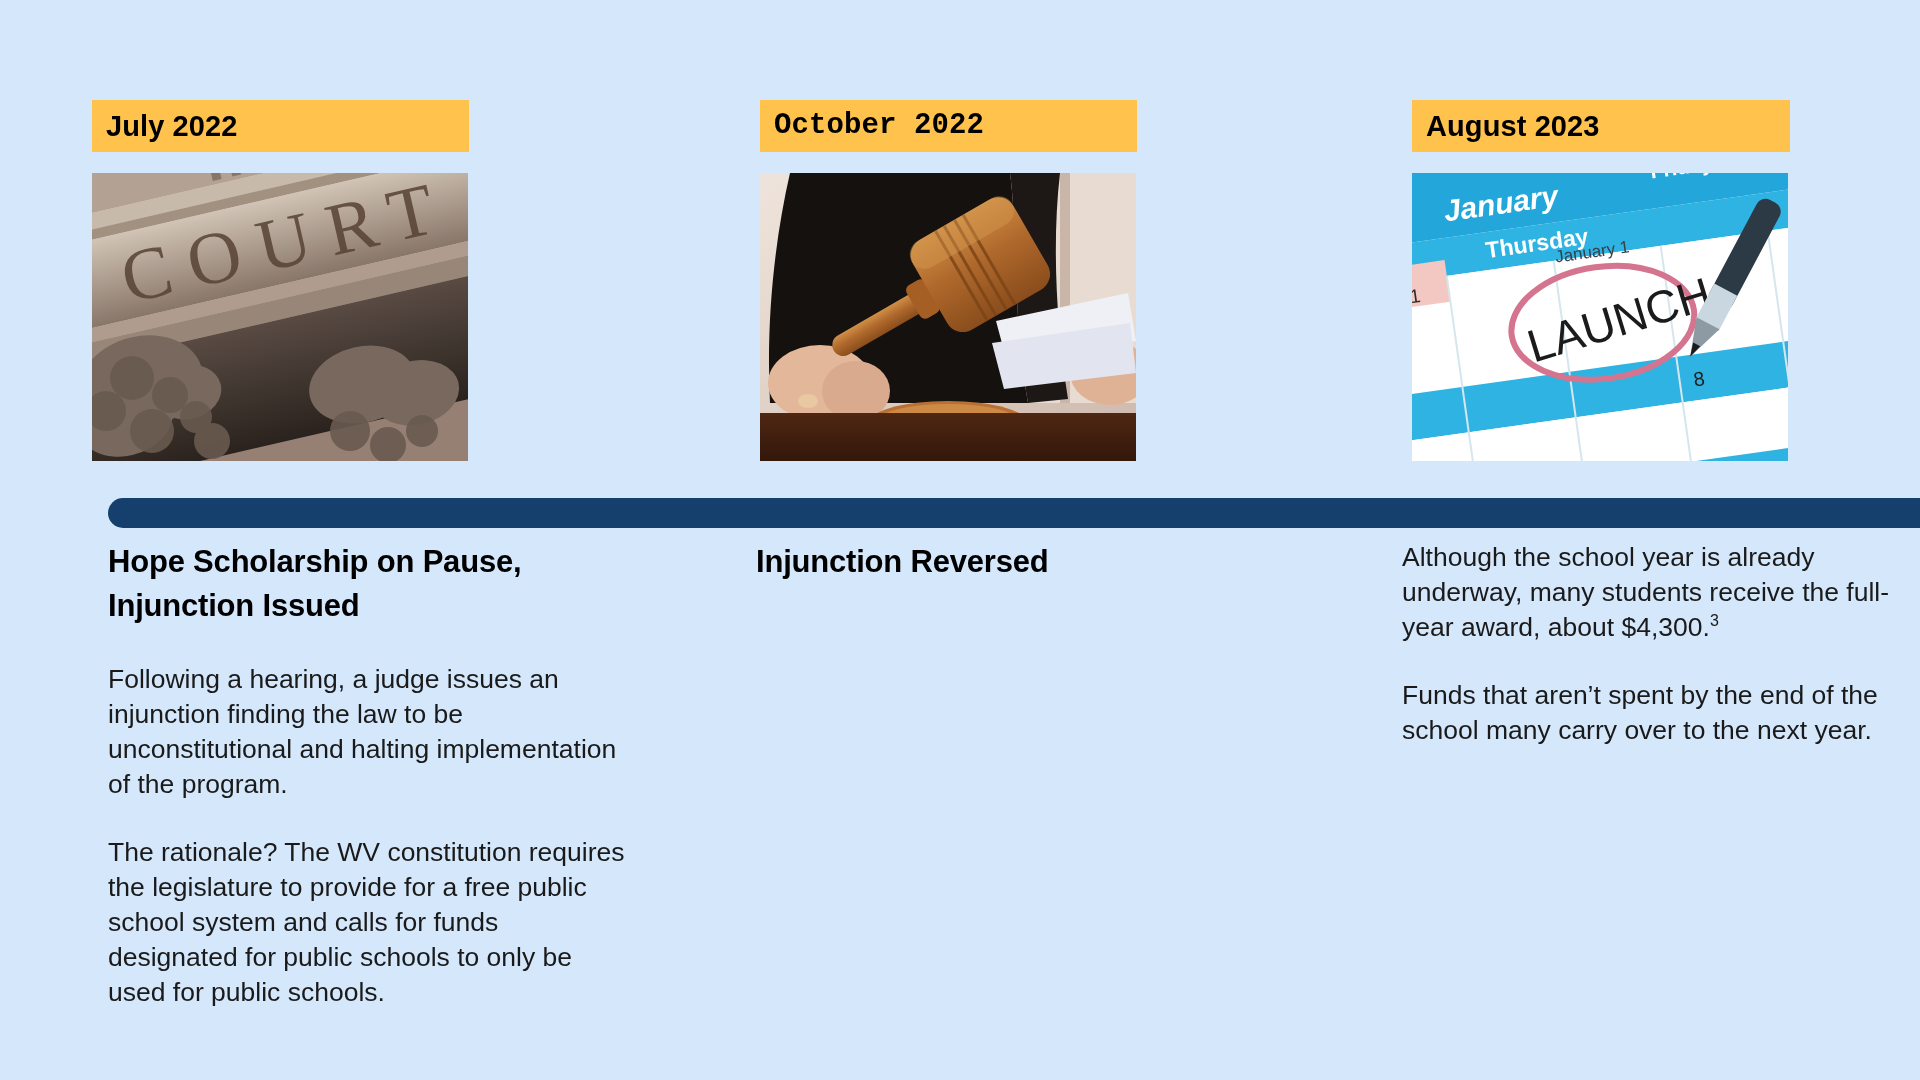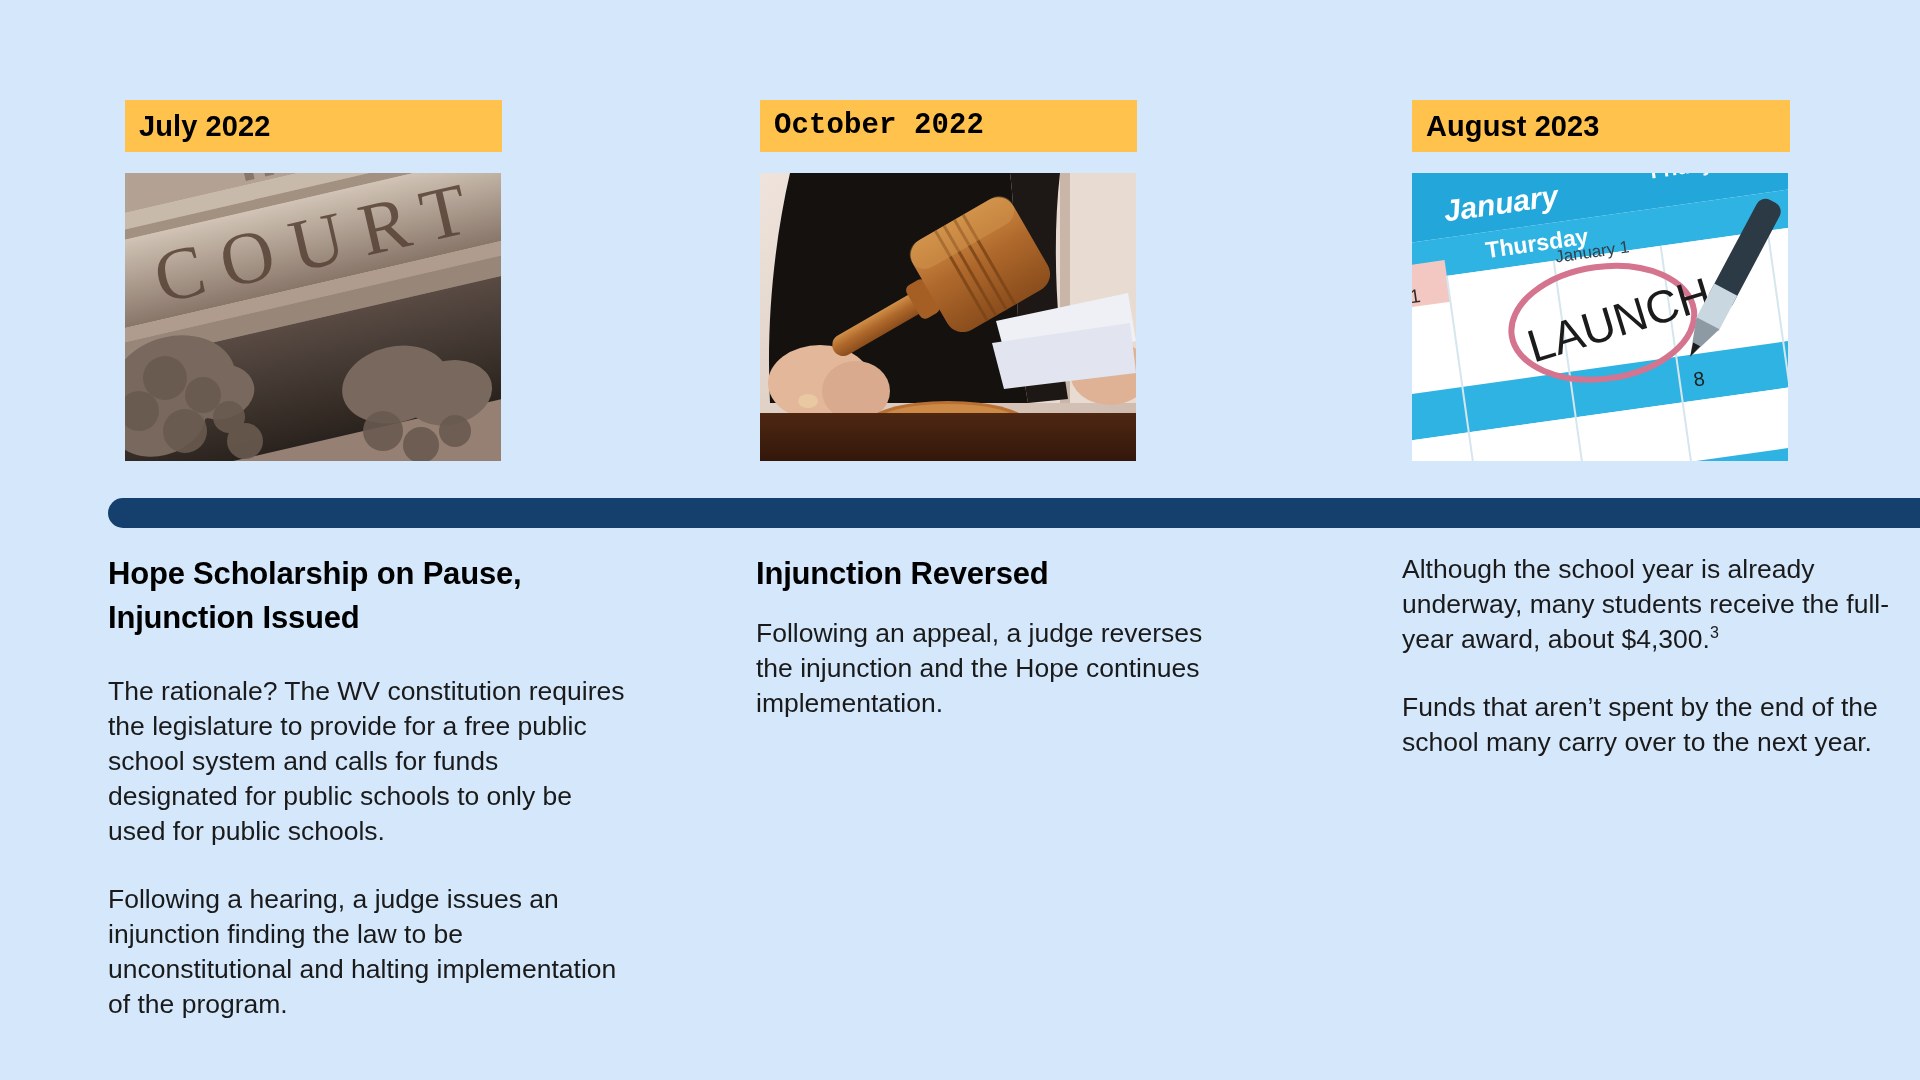--- a/index.html
+++ b/index.html
@@ -21,21 +21,21 @@
     left: 0;
     top: 0;
     width: 1920px;
     height: 500px;
   }
   .col-top {
     position: absolute;
     top: 0;
     width: 540px;
   }
-  .col-top.c1 { left: 125px; }
+  .col-top.c1 { left: 92px; }
   .col-top.c2 { left: 760px; font-family: Liberation Mono, monospace; }
   .col-top.c3 { left: 1412px; }
 
   .date-chip {
     background: #ffc24d;
     color: #000000;
     font-size: 29px;
     font-weight: bold;
     letter-spacing: .1px;
     padding: 14px 0 14px 14px;
@@ -71,21 +71,21 @@
 
   
   .timeline-bottom {
     position: absolute;
     left: 0;
     top: 540px;
     width: 1920px;
   }
   .col-bot {
     position: absolute;
-    top: 12px;
+    top: 0;
   }
   .col-bot.c1 { left: 108px;  width: 520px; }
   .col-bot.c2 { left: 756px;  width: 480px; }
   .col-bot.c3 { left: 1402px; width: 500px; }
 
   .col-heading {
     font-size: 31px;
     font-weight: bold;
     color: #000000;
     line-height: 44px;
@@ -271,26 +271,25 @@
     </div>
   </div>
 </div>
 
 <div class="timeline-bar"></div>
 
 <div class="timeline-bottom">
 
   <div class="col-bot c1">
     <h2 class="col-heading">Hope Scholarship on Pause, Injunction Issued</h2>
+    <p class="para">Following a hearing, a judge issues an injunction finding the law to be unconstitutional and halting implementation of the program.</p>
     <p class="para">The rationale? The WV constitution requires the legislature to provide for a free public school system and calls for funds designated for public schools to only be used for public schools.</p>
-    <p class="para">Following a hearing, a judge issues an injunction finding the law to be unconstitutional and halting implementation of the program.</p>
   </div>
 
   <div class="col-bot c2">
     <h2 class="col-heading">Injunction Reversed</h2>
-    <p class="para">Following an appeal, a judge reverses the injunction and the Hope continues implementation.</p>
   </div>
 
   <div class="col-bot c3">
     <p class="para"><span>Although the school year is already underway, many students receive the full-year award, about $4,300.</span><sup>3</sup></p>
     <p class="para">Funds that aren’t spent by the end of the school many carry over to the next year.</p>
   </div>
 </div>
 
 </body></html>

